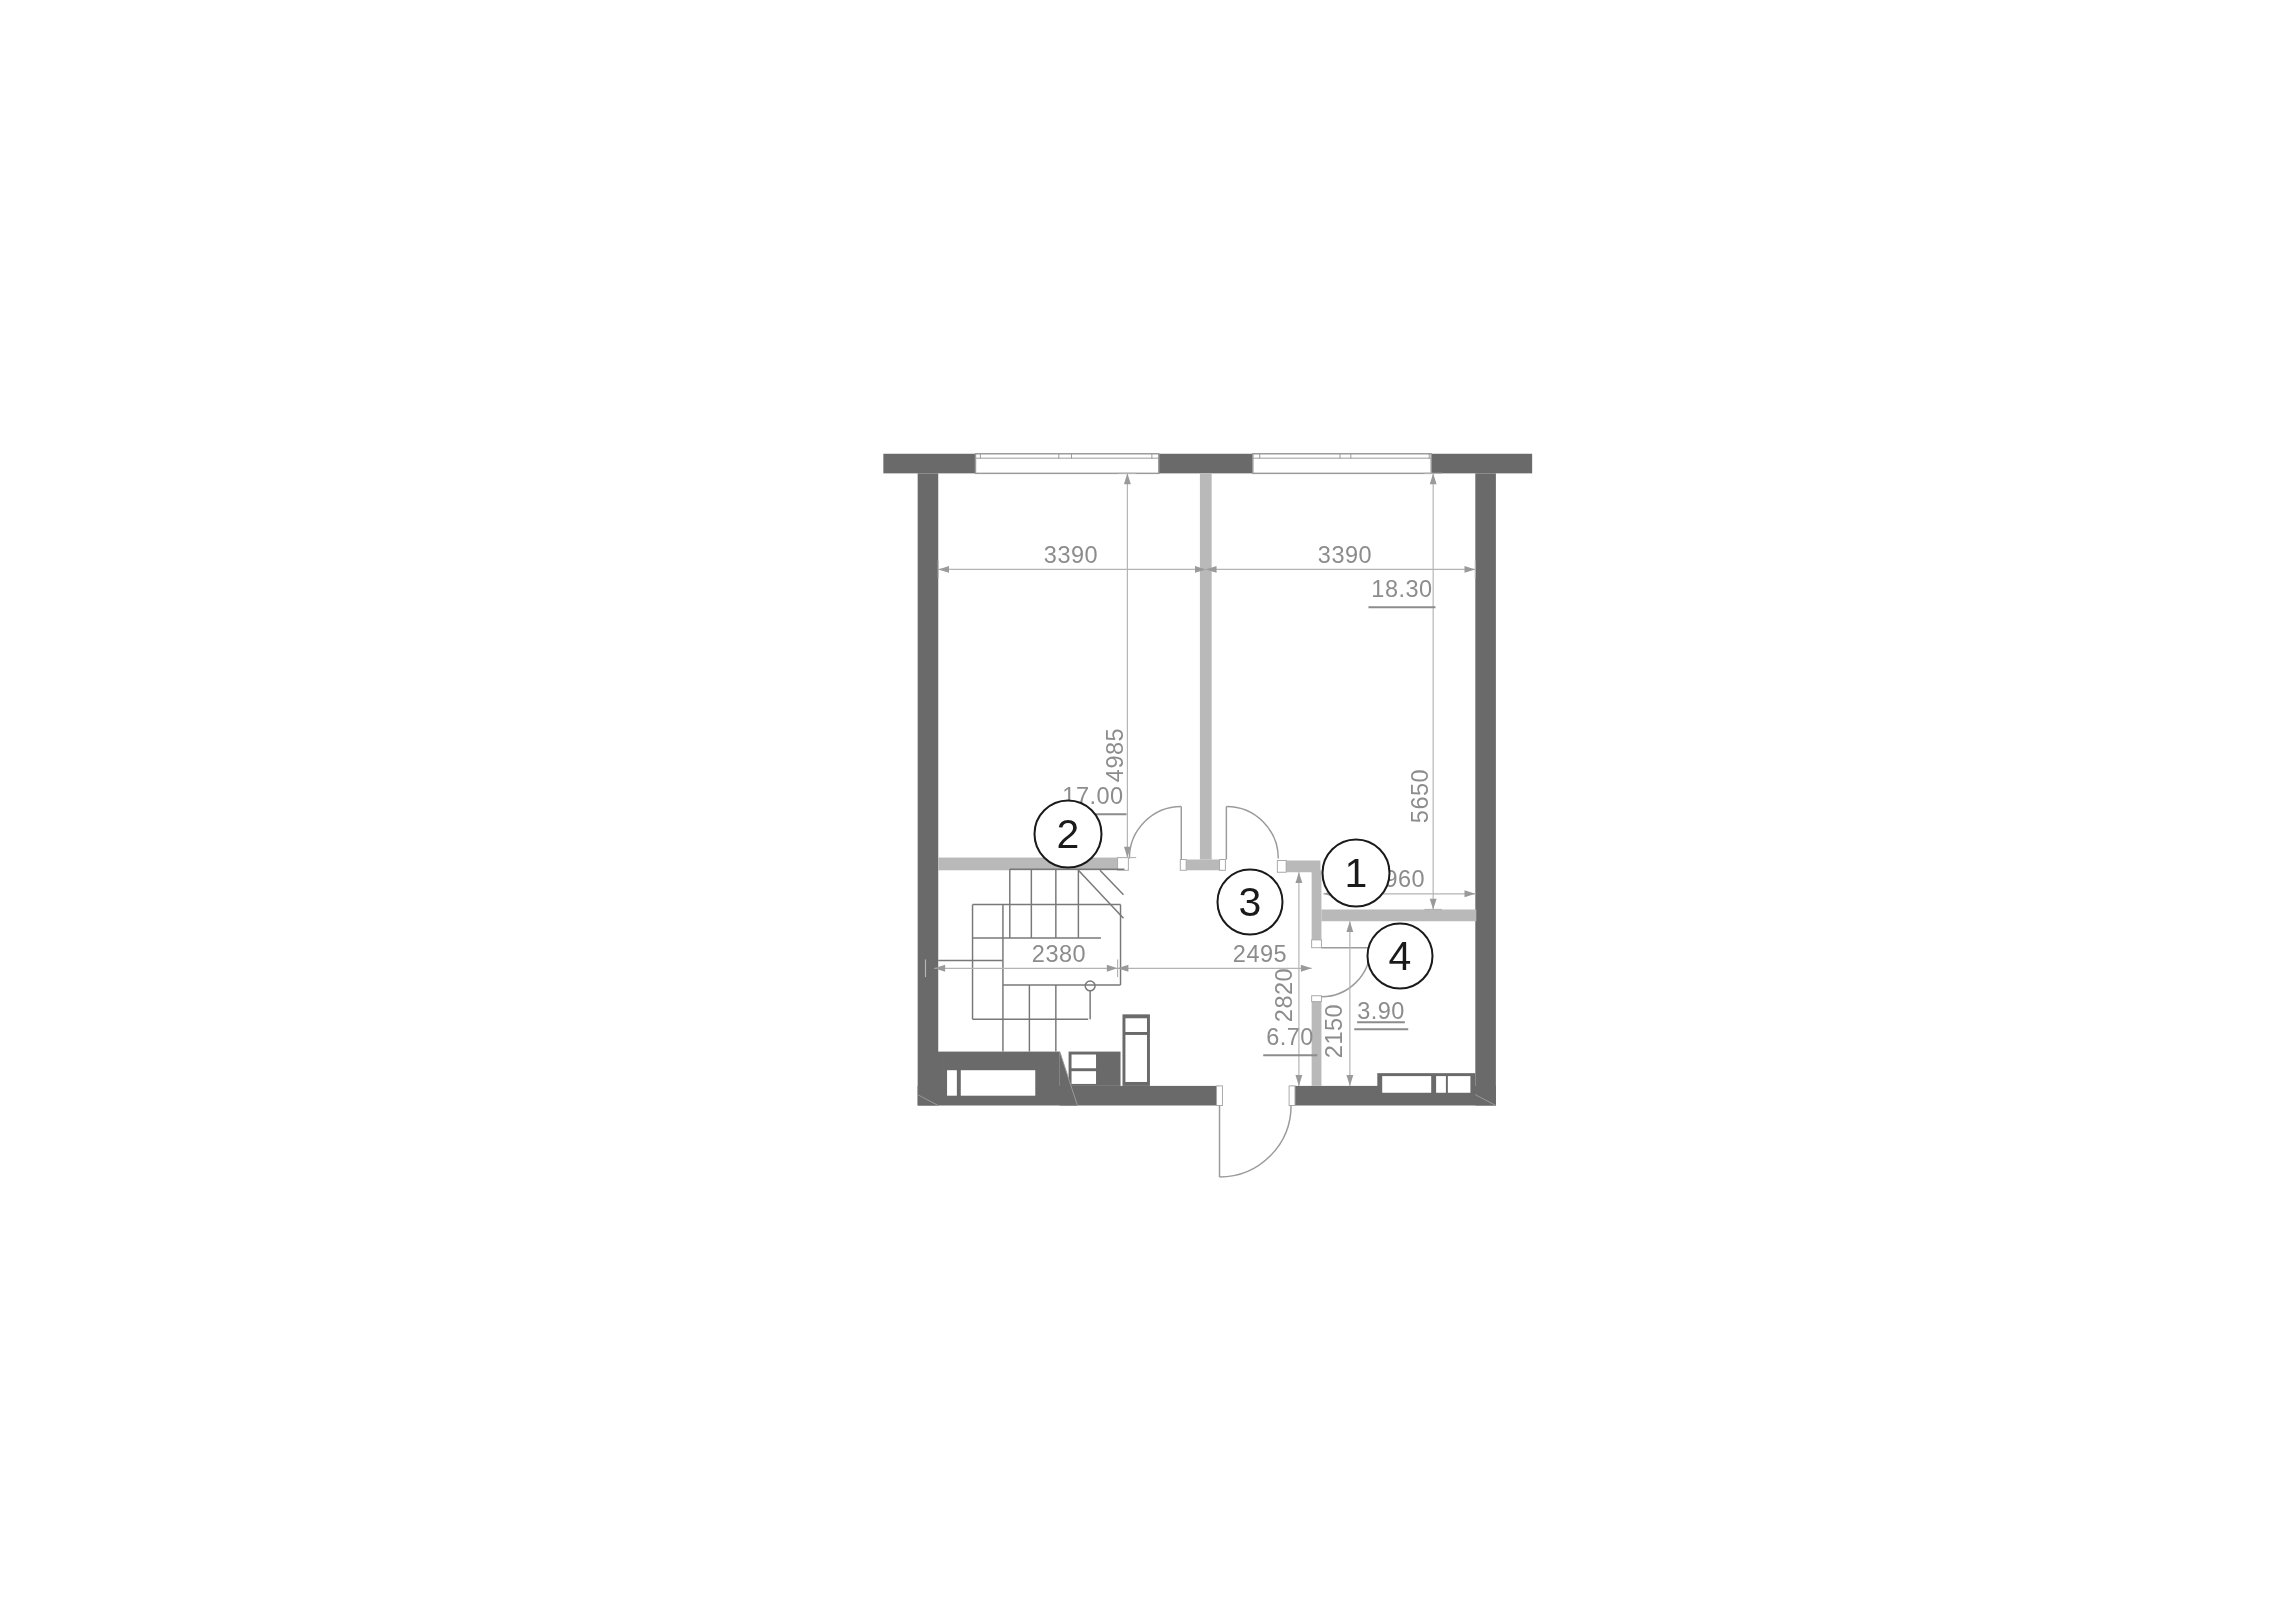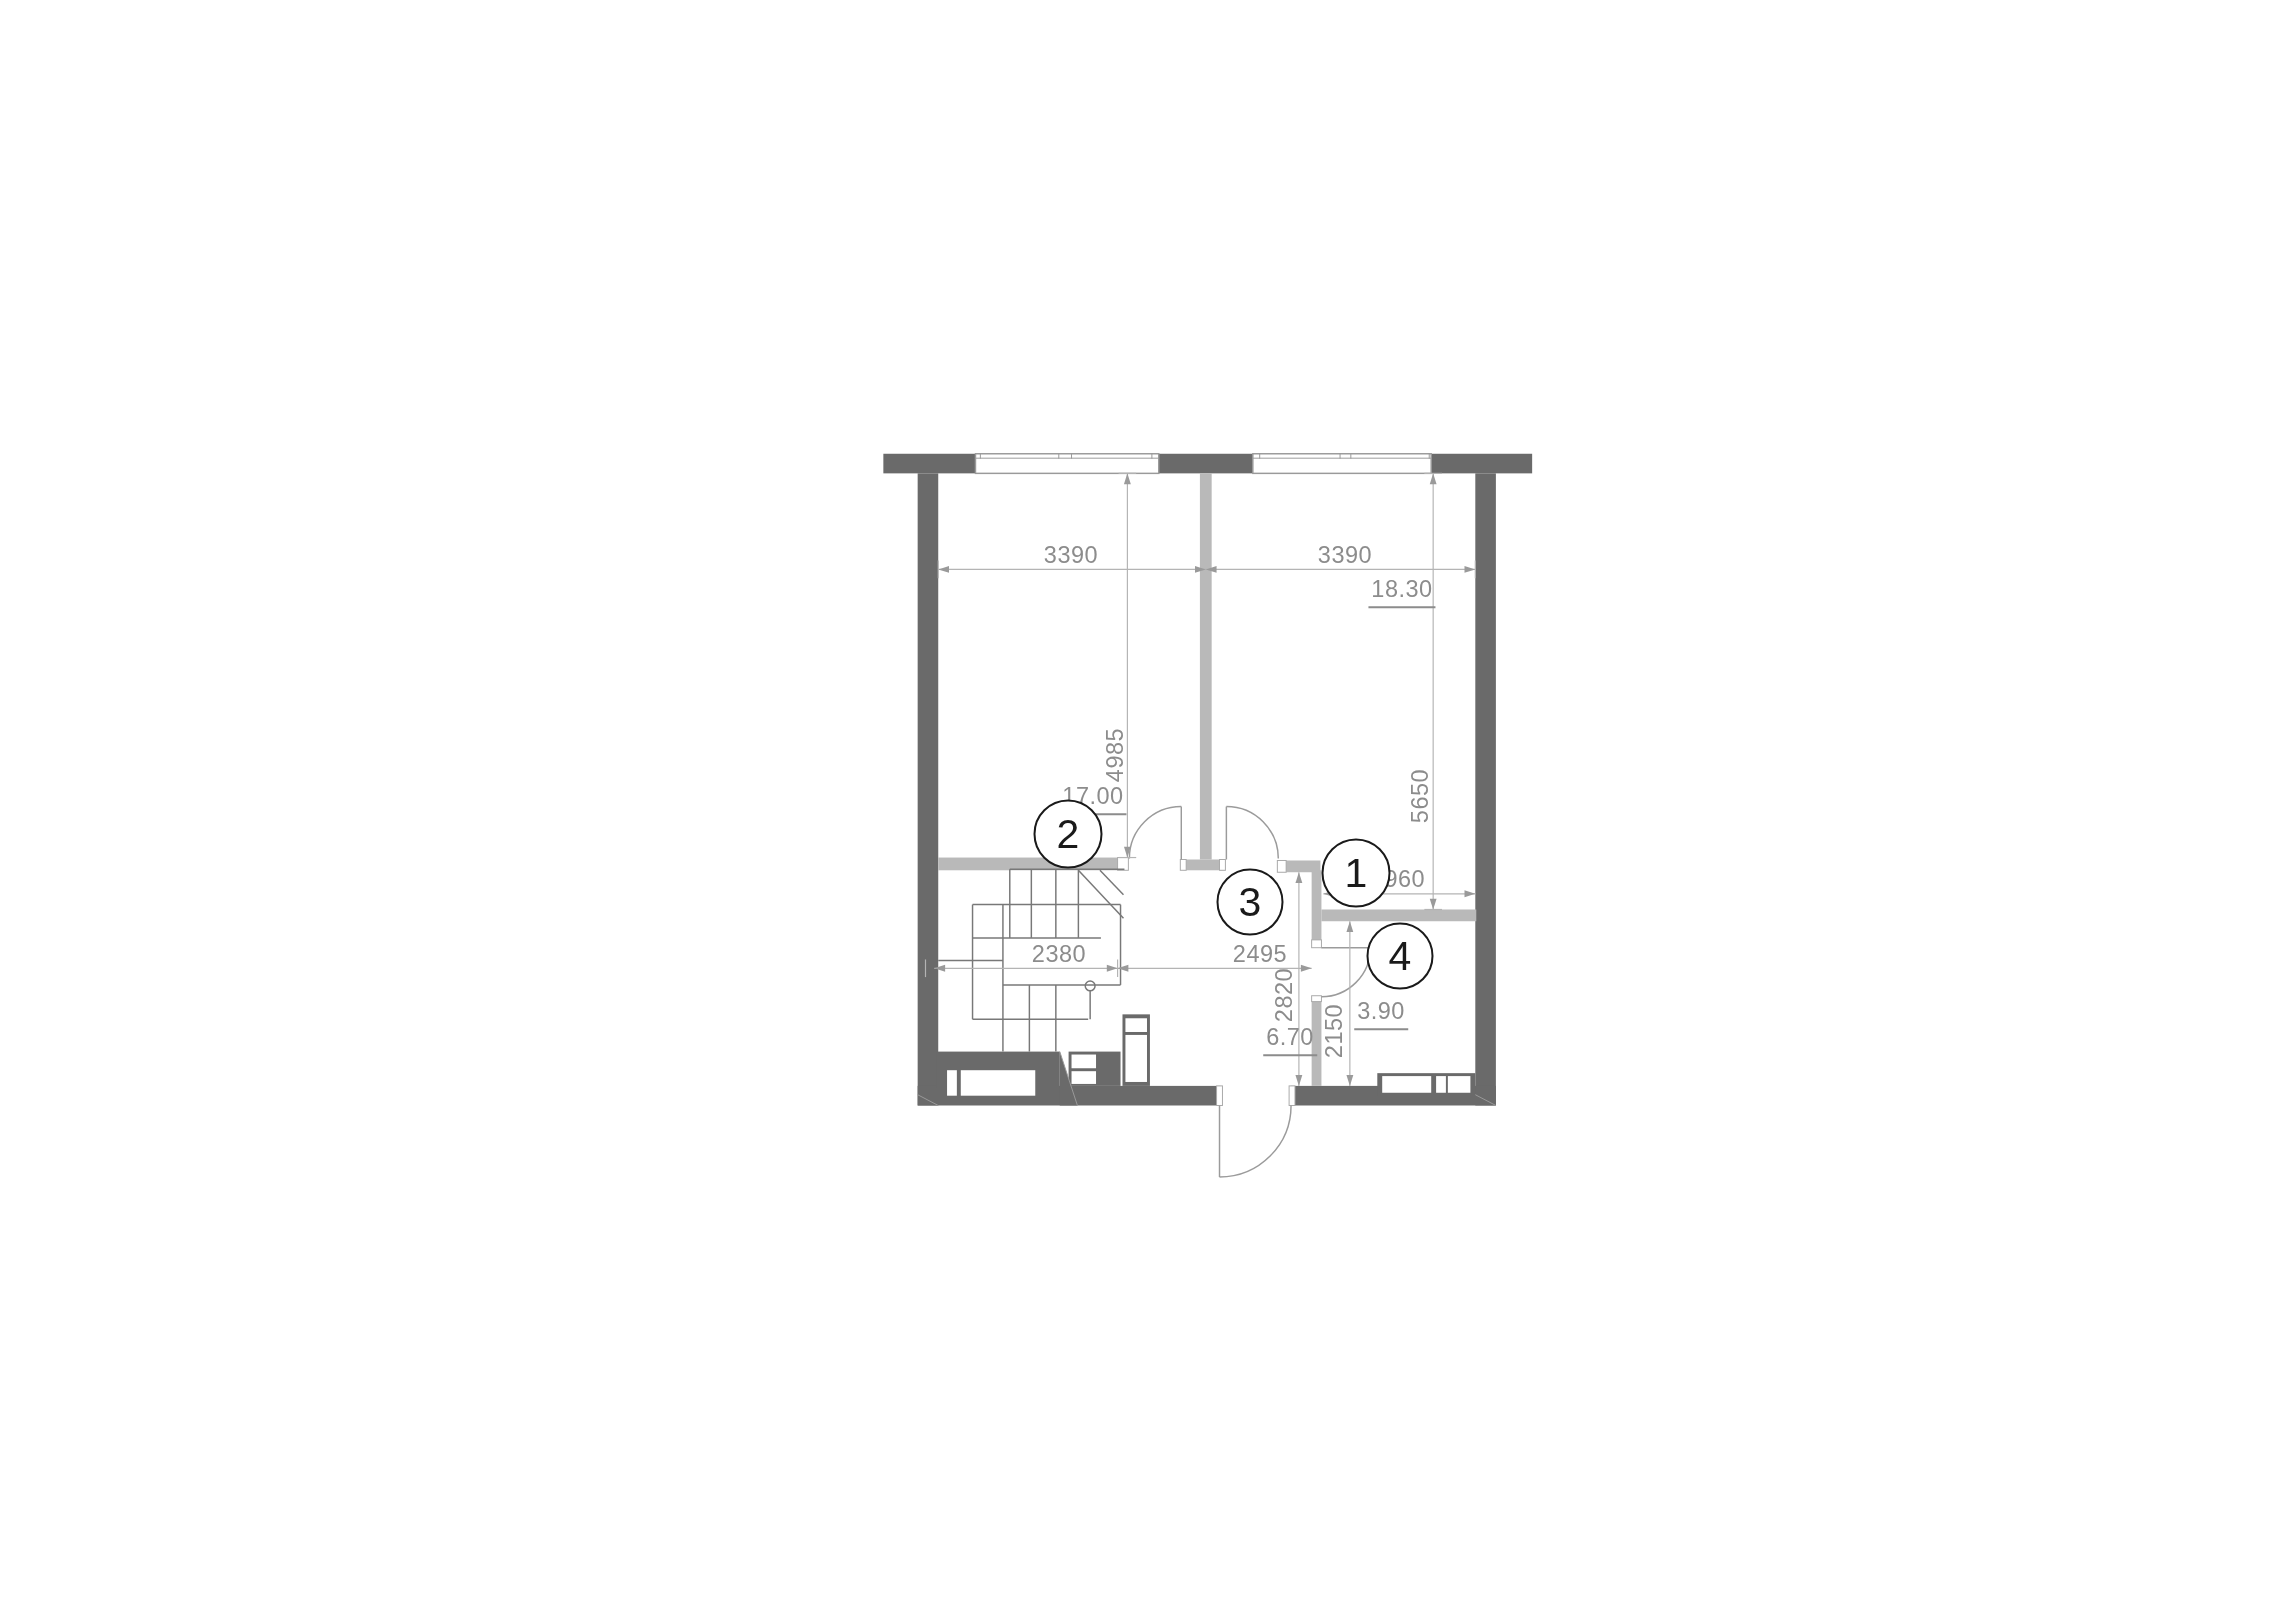--- a/index.html
+++ b/index.html
@@ -171,21 +171,21 @@
 <div class="lbl rot" style="left:1421px;top:796px;">5650</div>
 <div class="lbl" style="left:1059px;top:955px;text-align:center;">2380</div>
 <div class="lbl" style="left:1216px;top:955px;margin-left:44px;">2495</div>
 <div class="lbl rot" style="left:1285px;top:995px;">2820</div>
 <div class="lbl rot" style="left:1335px;top:1031px;">2150</div>
 <div class="lbl" style="left:1398px;top:880px;">1960</div>
 
 <div class="lbl" style="left:1402px;top:590px;text-align:center;"><span class="ul">18.30</span></div>
 <div class="lbl" style="left:1093px;top:797px;"><span class="ul">17.00</span></div>
 <div class="lbl" style="left:1261px;top:1038px;margin-left:29px;"><span class="ul">6.70</span></div>
-<div class="lbl" style="left:1381px;top:1012px;"><span class="ul">3.90</span></div>
+<div class="lbl" style="left:1381px;top:1012px;text-decoration:underline;"><span class="ul">3.90</span></div>
 
 <div class="roomcircle" style="left:1356px;top:873px;width:65px;height:65px;">1</div>
 <div class="roomcircle" style="left:1068px;top:834px;width:65px;height:65px;">2</div>
 <div class="roomcircle" style="left:1250px;top:902px;">3</div>
 <div class="roomcircle" style="left:1400px;top:956px;">4</div>
 
 </div>
 
 
 </body></html>

